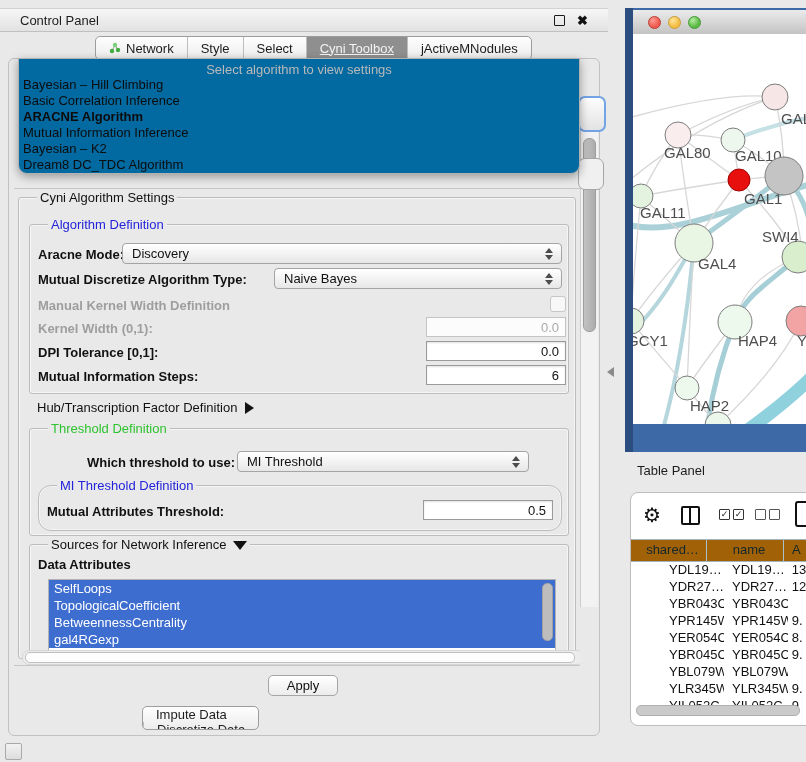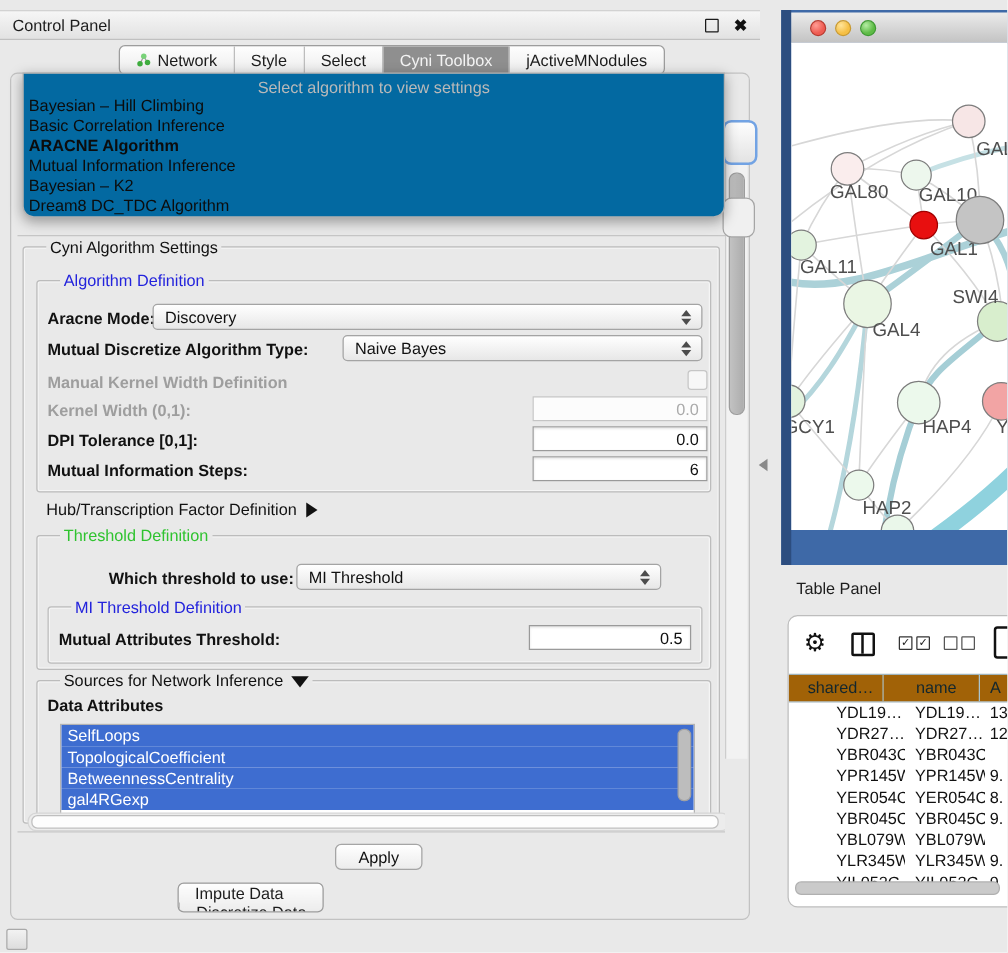--- a/index.html
+++ b/index.html
@@ -2,32 +2,32 @@
 <html><head>
 <meta charset="utf-8">
 <style>
   html,body{margin:0;padding:0;}
   #root{position:relative;width:806px;height:762px;background:#e9e9e9;overflow:hidden;
         font-family:"Liberation Sans",sans-serif;font-size:13px;color:#111;}
 
   
   .cp-header{position:absolute;left:0;top:8px;width:608px;height:24px;box-sizing:border-box;
     background:linear-gradient(#f6f6f6,#e2e2e2);border-top:1px solid #d2d2d2;border-bottom:1px solid #c0c0c0;
-    display:flex;align-items:center;padding:0 10px;}
+    display:flex;align-items:center;padding:0 20px;}
   .cp-title{flex:1;font-size:13px;color:#1d1d1d;}
   .float-ic{width:9px;height:9px;border:1.6px solid #1a1a1a;border-radius:1px;margin-right:12px;}
   .close-ic{font-size:13px;font-weight:bold;color:#111;line-height:1;}
 
   
   .seg{position:absolute;display:inline-flex;height:22px;border:1px solid #9d9d9d;border-radius:5px;
     overflow:hidden;background:linear-gradient(#fefefe,#ececec);}
   .seg .tab{display:flex;align-items:center;padding:0 13px;border-left:1px solid #bdbdbd;cursor:default;
     font-size:13px;color:#1c1c1c;white-space:nowrap;}
   .seg .tab:first-child{border-left:none;}
-  .seg .tab.sel{background:#8f8f8f;color:#f4f4f4;}
+  .seg .tab.sel{background:#8f8f8f;color:#f4f4f4;text-decoration:underline;}
   .neticon{width:12px;height:12px;margin-right:5px;}
   #cp-tabs{left:95px;top:36px;z-index:20;}
   #bottom-tabs{left:142px;top:706px;flex-direction:column;}
 
   
   .cp-body{position:absolute;left:8px;top:58px;width:592px;height:678px;box-sizing:border-box;
     background:#e9e9e9;border:1px solid #c2c2c2;border-radius:6px;}
 
   
   .frag1{position:absolute;left:578px;top:96px;width:24px;height:32px;border:2px solid #72a3e4;
@@ -226,21 +226,21 @@
 
       <div class="group" style="left:10px;top:230px;width:538px;height:106px;">
         <span class="gtitle green">Threshold Definition</span>
 
         <span class="lbl b" style="left:57px;top:26px;">Which threshold to use:</span>
         <div class="combo" style="left:207px;top:22px;width:292px;">
           <span>MI Threshold</span>
           <span class="arr"></span>
         </div>
 
-        <div class="group" style="left:8px;top:56px;width:522px;height:44px;">
+        <div class="group" style="left:8px;top:56px;width:522px;height:44px;border-radius:13px;">
           <span class="gtitle blue">MI Threshold Definition</span>
           <span class="lbl b" style="left:8px;top:18px;">Mutual Attributes Threshold:</span>
           <input class="fld" style="left: 384px; top: 14px; width: 130px;" readonly="" value="0.5">
         </div>
       </div>
 
       <div class="group" style="left:10px;top:346px;width:538px;height:114px;">
         <span class="gtitle"><span>Sources for Network Inference</span><span class="down-tri"></span></span>
         <span class="lbl b" style="left:8px;top:12px;">Data Attributes</span>
         <div class="attr-list" id="attr-list">

